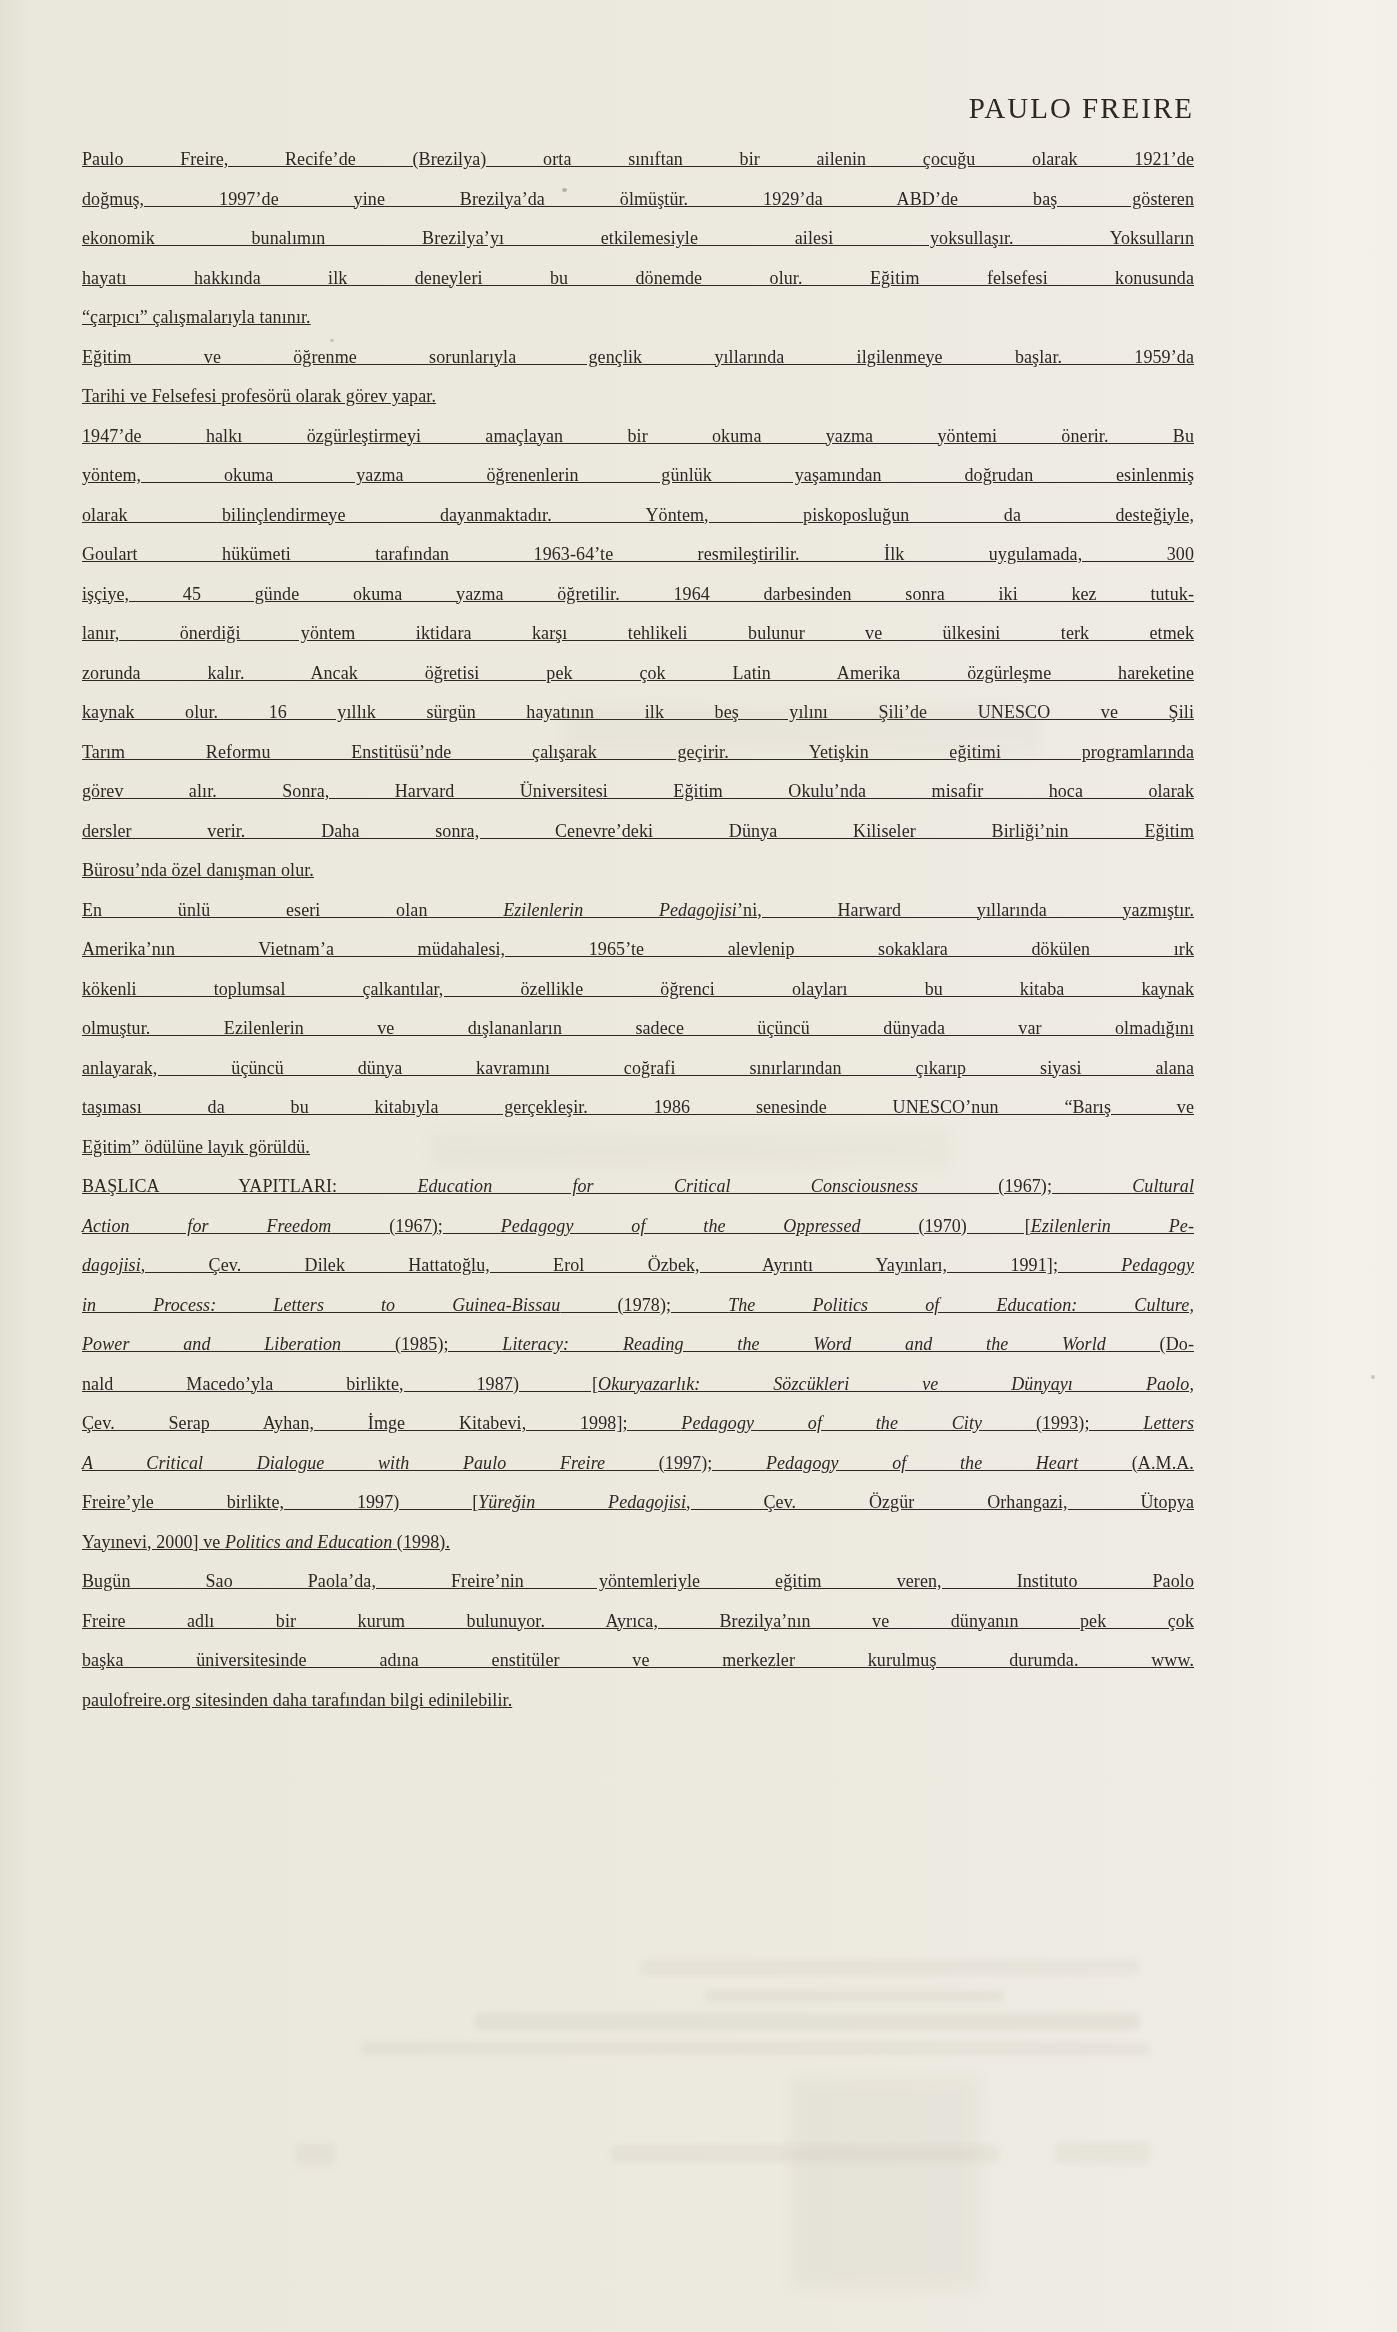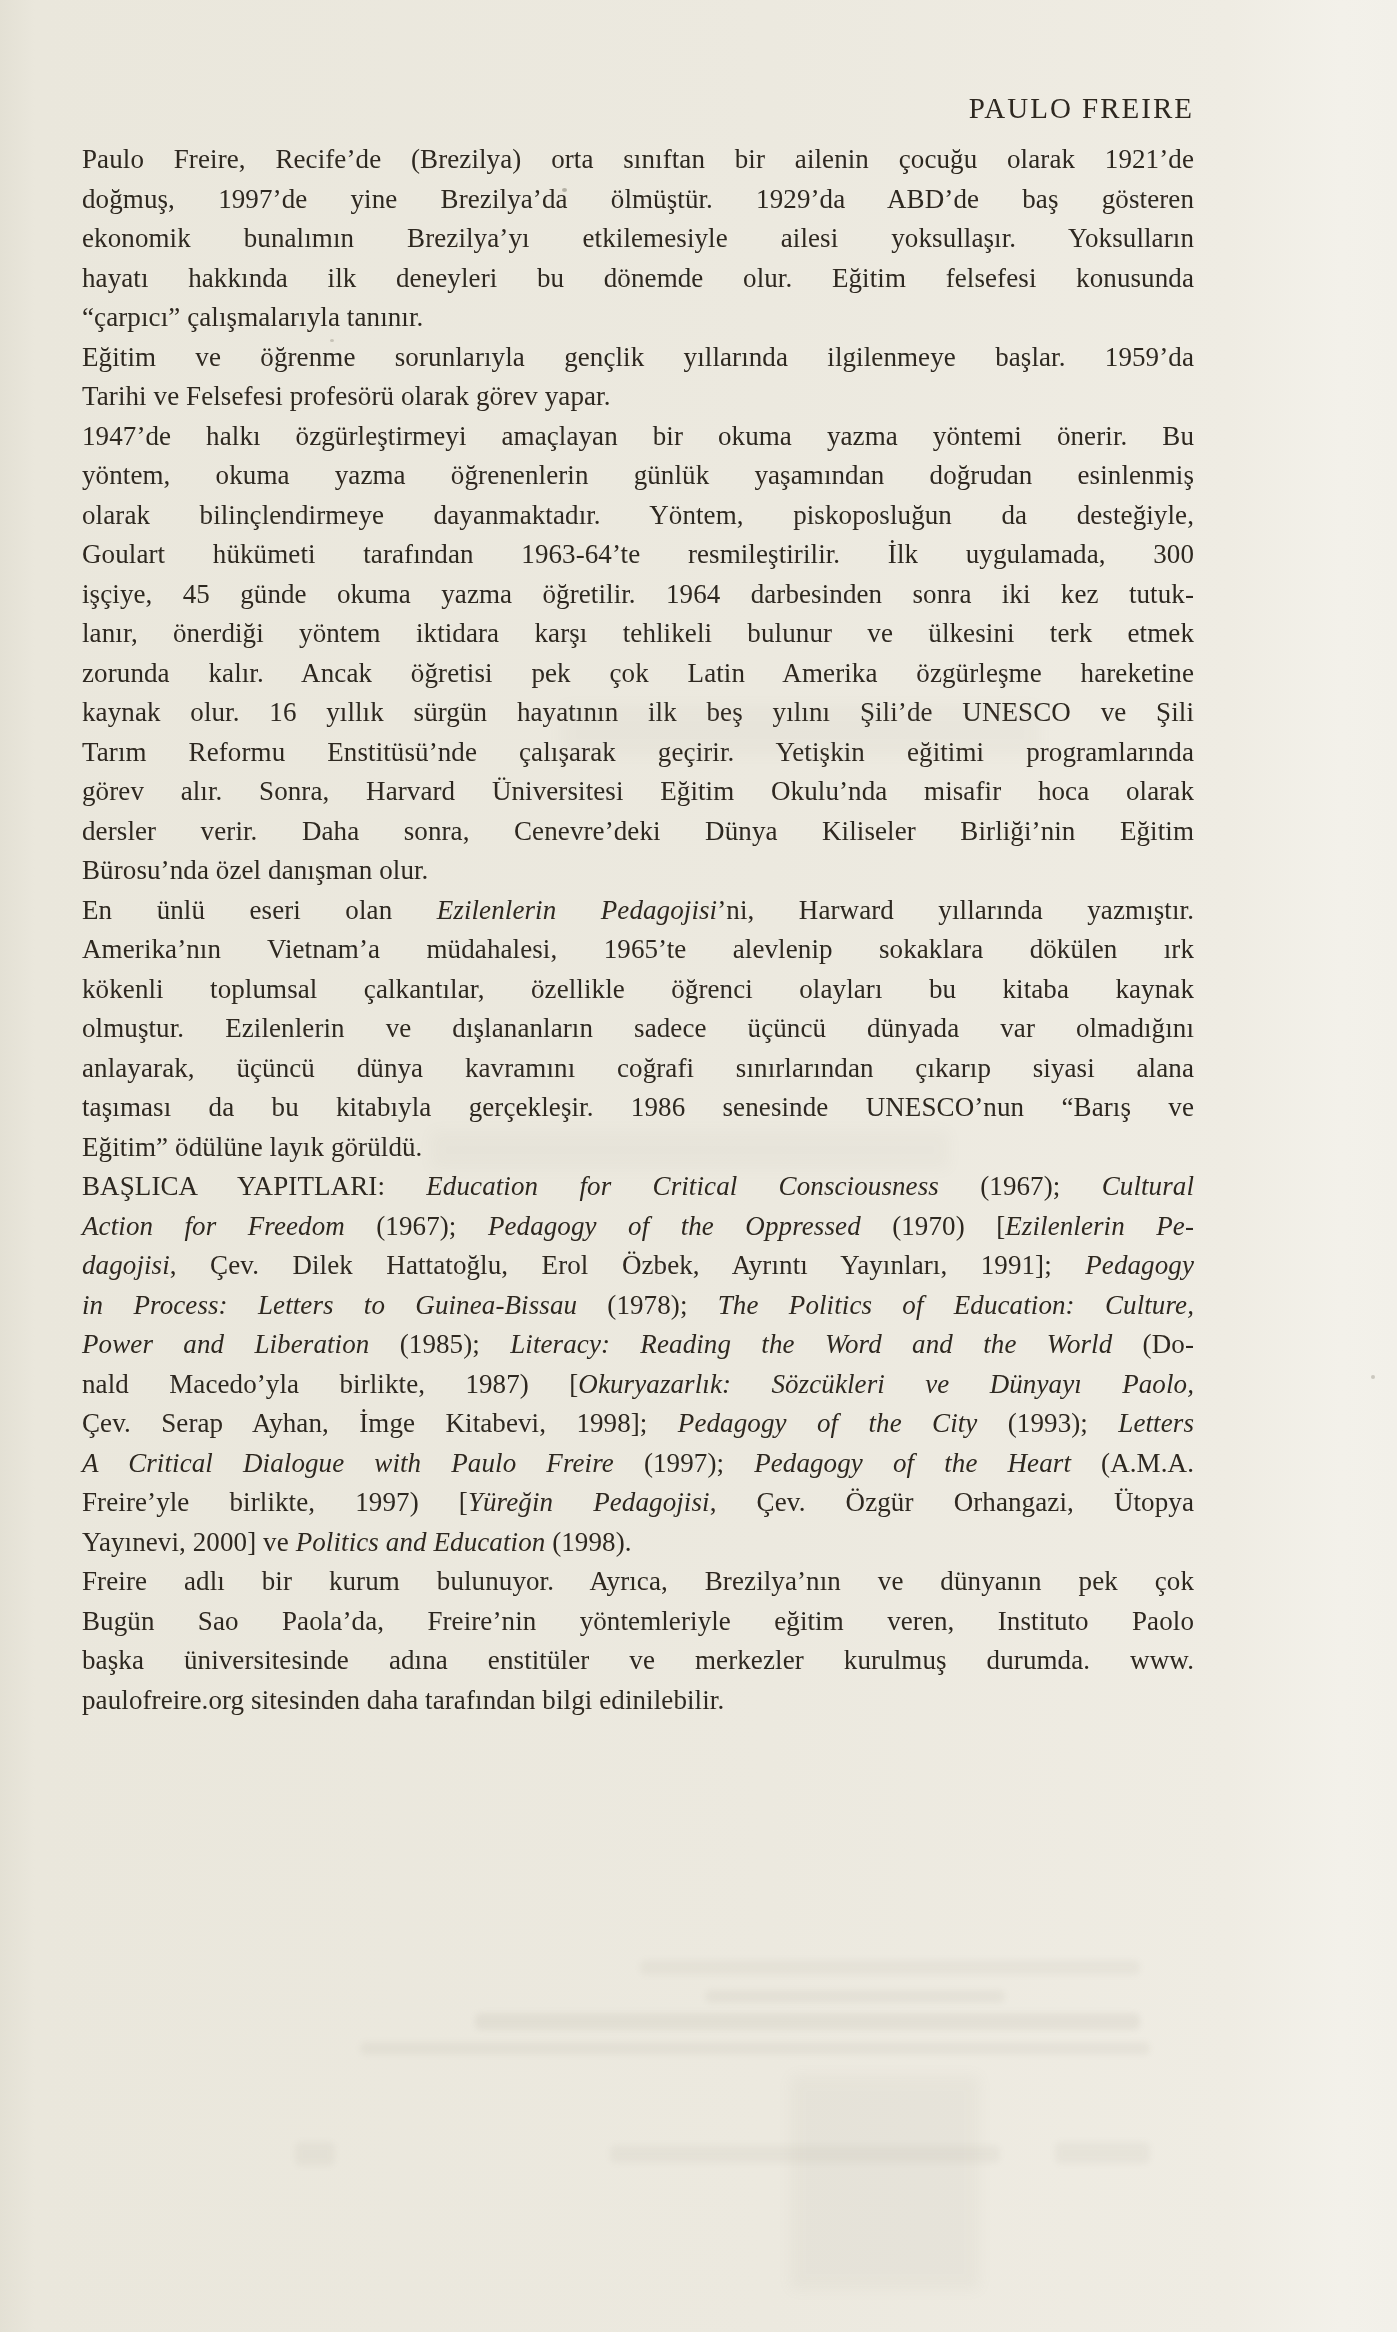--- a/index.html
+++ b/index.html
@@ -26,23 +26,24 @@
     padding-top:88px;
     font-size:29px;
     line-height:40px;
     letter-spacing:2px;
     text-align:right;
     font-weight:normal;
     color:var(--ink);
   }
   .body-text{
     margin-top:12px;
-    font-size:27px;
+    font-size:18px;
     line-height:39.5px;
     letter-spacing:0.1px;
+    text-decoration:underline;
   }
   .line{
     text-align:justify;
     text-align-last:justify;
     white-space:normal;
   }
   .line.last{
     text-align-last:left;
   }
   .line em{font-style:italic;}
@@ -108,22 +109,22 @@
         <div class="line"><em>dagojisi</em><span>, Çev. Dilek Hattatoğlu, Erol Özbek, Ayrıntı Yayınları, 1991]; </span><em>Pedagogy</em></div>
         <div class="line"><em>in Process: Letters to Guinea-Bissau</em><span> (1978); </span><em>The Politics of Education: Culture,</em></div>
         <div class="line"><em>Power and Liberation</em><span> (1985); </span><em>Literacy: Reading the Word and the World</em><span> (Do-</span></div>
         <div class="line"><span>nald Macedo’yla birlikte, 1987) [</span><em>Okuryazarlık: Sözcükleri ve Dünyayı Paolo,</em></div>
         <div class="line"><span>Çev. Serap Ayhan, İmge Kitabevi, 1998]; </span><em>Pedagogy of the City</em><span> (1993); </span><em>Letters</em></div>
         <div class="line"><em>A Critical Dialogue with Paulo Freire</em><span> (1997); </span><em>Pedagogy of the Heart</em><span> (A.M.A.</span></div>
         <div class="line"><span>Freire’yle birlikte, 1997) [</span><em>Yüreğin Pedagojisi</em><span>, Çev. Özgür Orhangazi, Ütopya</span></div>
         <div class="line last"><span>Yayınevi, 2000] ve </span><em>Politics and Education</em><span> (1998).</span></div>
       </div>
       <div>
+        <div class="line"><span>Bugün Sao Paola’da, Freire’nin yöntemleriyle eğitim veren, Instituto Paolo</span></div>
         <div class="line"><span>Freire adlı bir kurum bulunuyor. Ayrıca, Brezilya’nın ve dünyanın pek çok</span></div>
-        <div class="line"><span>Bugün Sao Paola’da, Freire’nin yöntemleriyle eğitim veren, Instituto Paolo</span></div>
         <div class="line"><span>başka üniversitesinde adına enstitüler ve merkezler kurulmuş durumda. www.</span></div>
         <div class="line last"><span>paulofreire.org sitesinden daha tarafından bilgi edinilebilir.</span></div>
       </div>
     </div>
 </div>
 
 <div class="ghost" style="left:640px;top:1960px;width:500px;height:15px;opacity:.07;"></div>
 <div class="ghost" style="left:705px;top:1990px;width:300px;height:13px;opacity:.08;"></div>
 <div class="ghost" style="left:475px;top:2013px;width:665px;height:17px;opacity:.10;"></div>
 <div class="ghost" style="left:360px;top:2042px;width:790px;height:13px;opacity:.08;"></div>

